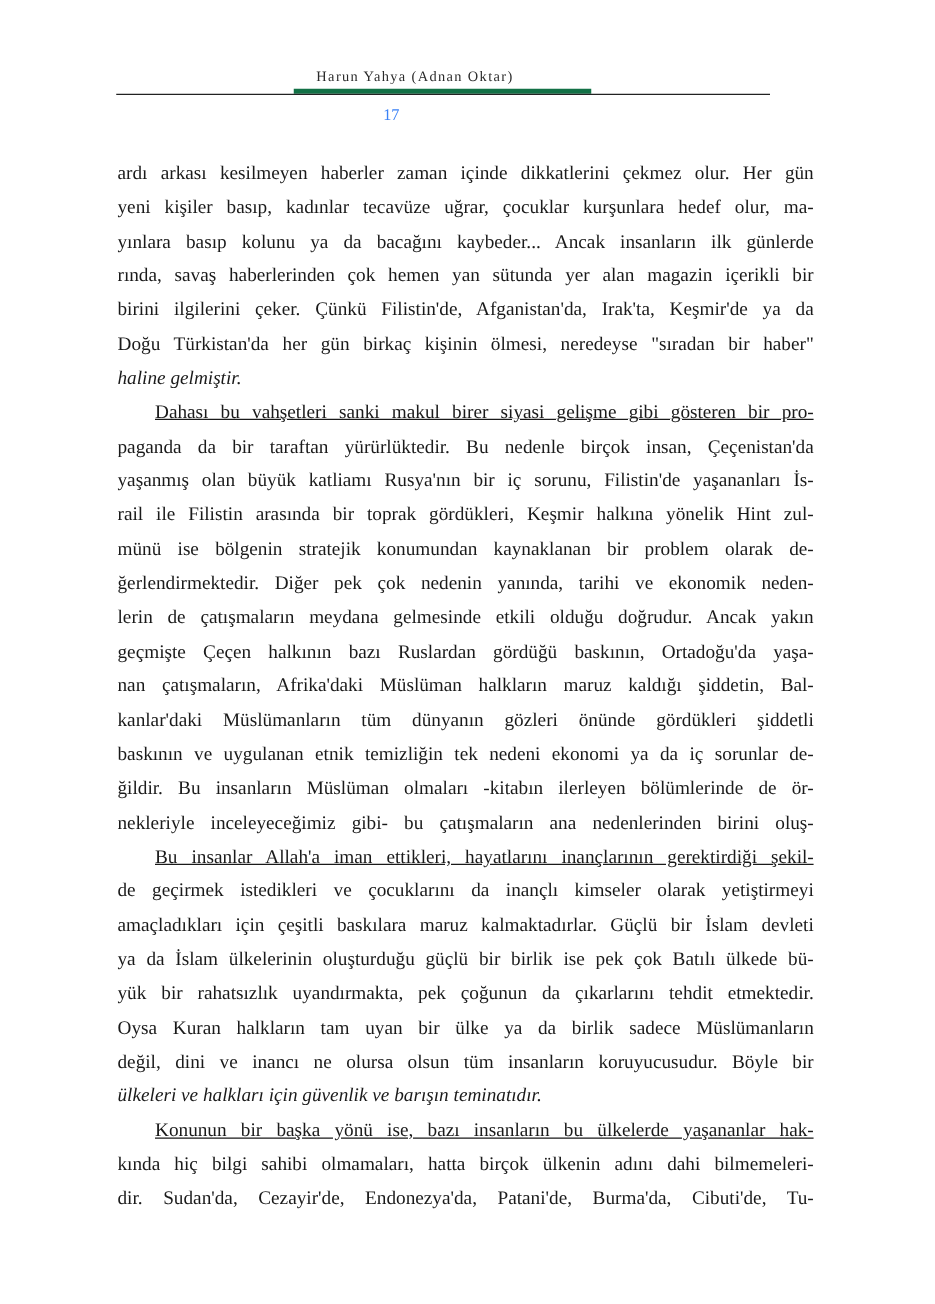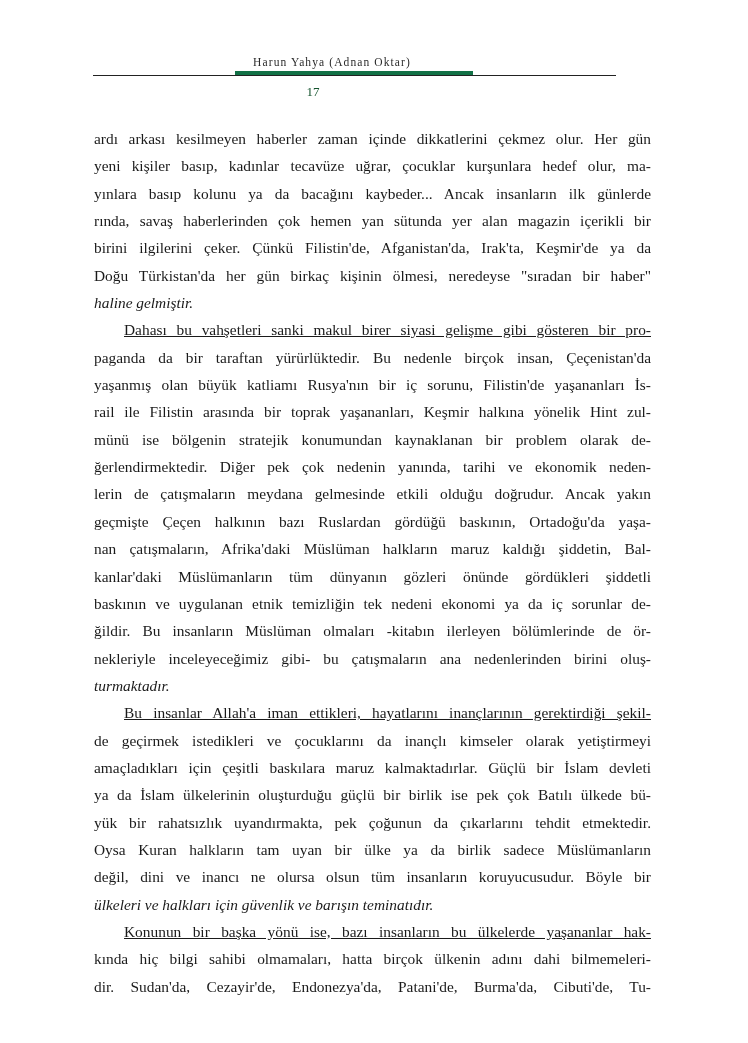--- a/index.html
+++ b/index.html
@@ -43,21 +43,21 @@
       height: 1px;
       background: #222222;
     }
     .page-number {
       position: absolute;
       left: 0;
       top: 84px;
       width: 614px;
       text-align: center;
       font-size: 13px;
-      color: #14532d;
+      color: #3b82f6;
       padding-left: 12px;
       box-sizing: border-box;
     }
     .text-block {
       position: absolute;
       left: 94px;
       top: 125px;
       width: 557px;
       font-size: 15.4px;
     }
@@ -97,31 +97,30 @@
     <span class="line">rında, savaş haberlerinden çok hemen yan sütunda yer alan magazin içerikli bir</span>
     <span class="line">birini ilgilerini çeker. Çünkü Filistin'de, Afganistan'da, Irak'ta, Keşmir'de ya da</span>
     <span class="line">Doğu Türkistan'da her gün birkaç kişinin ölmesi, neredeyse "sıradan bir haber"</span>
     <span class="line last">haline gelmiştir.</span>
   </div>
 
   <div class="paragraph">
     <span class="line indent">Dahası bu vahşetleri sanki makul birer siyasi gelişme gibi gösteren bir pro-</span>
     <span class="line">paganda da bir taraftan yürürlüktedir. Bu nedenle birçok insan, Çeçenistan'da</span>
     <span class="line">yaşanmış olan büyük katliamı Rusya'nın bir iç sorunu, Filistin'de yaşananları İs-</span>
-    <span class="line">rail ile Filistin arasında bir toprak yaşananları, Keşmir halkına yönelik Hint zul-</span>
+    <span class="line">rail ile Filistin arasında bir toprak gördükleri, Keşmir halkına yönelik Hint zul-</span>
     <span class="line">münü ise bölgenin stratejik konumundan kaynaklanan bir problem olarak de-</span>
     <span class="line">ğerlendirmektedir. Diğer pek çok nedenin yanında, tarihi ve ekonomik neden-</span>
     <span class="line">lerin de çatışmaların meydana gelmesinde etkili olduğu doğrudur. Ancak yakın</span>
     <span class="line">geçmişte Çeçen halkının bazı Ruslardan gördüğü baskının, Ortadoğu'da yaşa-</span>
     <span class="line">nan çatışmaların, Afrika'daki Müslüman halkların maruz kaldığı şiddetin, Bal-</span>
     <span class="line">kanlar'daki Müslümanların tüm dünyanın gözleri önünde gördükleri şiddetli</span>
     <span class="line">baskının ve uygulanan etnik temizliğin tek nedeni ekonomi ya da iç sorunlar de-</span>
     <span class="line">ğildir. Bu insanların Müslüman olmaları -kitabın ilerleyen bölümlerinde de ör-</span>
     <span class="line">nekleriyle inceleyeceğimiz gibi- bu çatışmaların ana nedenlerinden birini oluş-</span>
-    <span class="line last">turmaktadır.</span>
   </div>
 
   <div class="paragraph">
     <span class="line indent">Bu insanlar Allah'a iman ettikleri, hayatlarını inançlarının gerektirdiği şekil-</span>
     <span class="line">de geçirmek istedikleri ve çocuklarını da inançlı kimseler olarak yetiştirmeyi</span>
     <span class="line">amaçladıkları için çeşitli baskılara maruz kalmaktadırlar. Güçlü bir İslam devleti</span>
     <span class="line">ya da İslam ülkelerinin oluşturduğu güçlü bir birlik ise pek çok Batılı ülkede bü-</span>
     <span class="line">yük bir rahatsızlık uyandırmakta, pek çoğunun da çıkarlarını tehdit etmektedir.</span>
     <span class="line">Oysa Kuran halkların tam uyan bir ülke ya da birlik sadece Müslümanların</span>
     <span class="line">değil, dini ve inancı ne olursa olsun tüm insanların koruyucusudur. Böyle bir</span>

